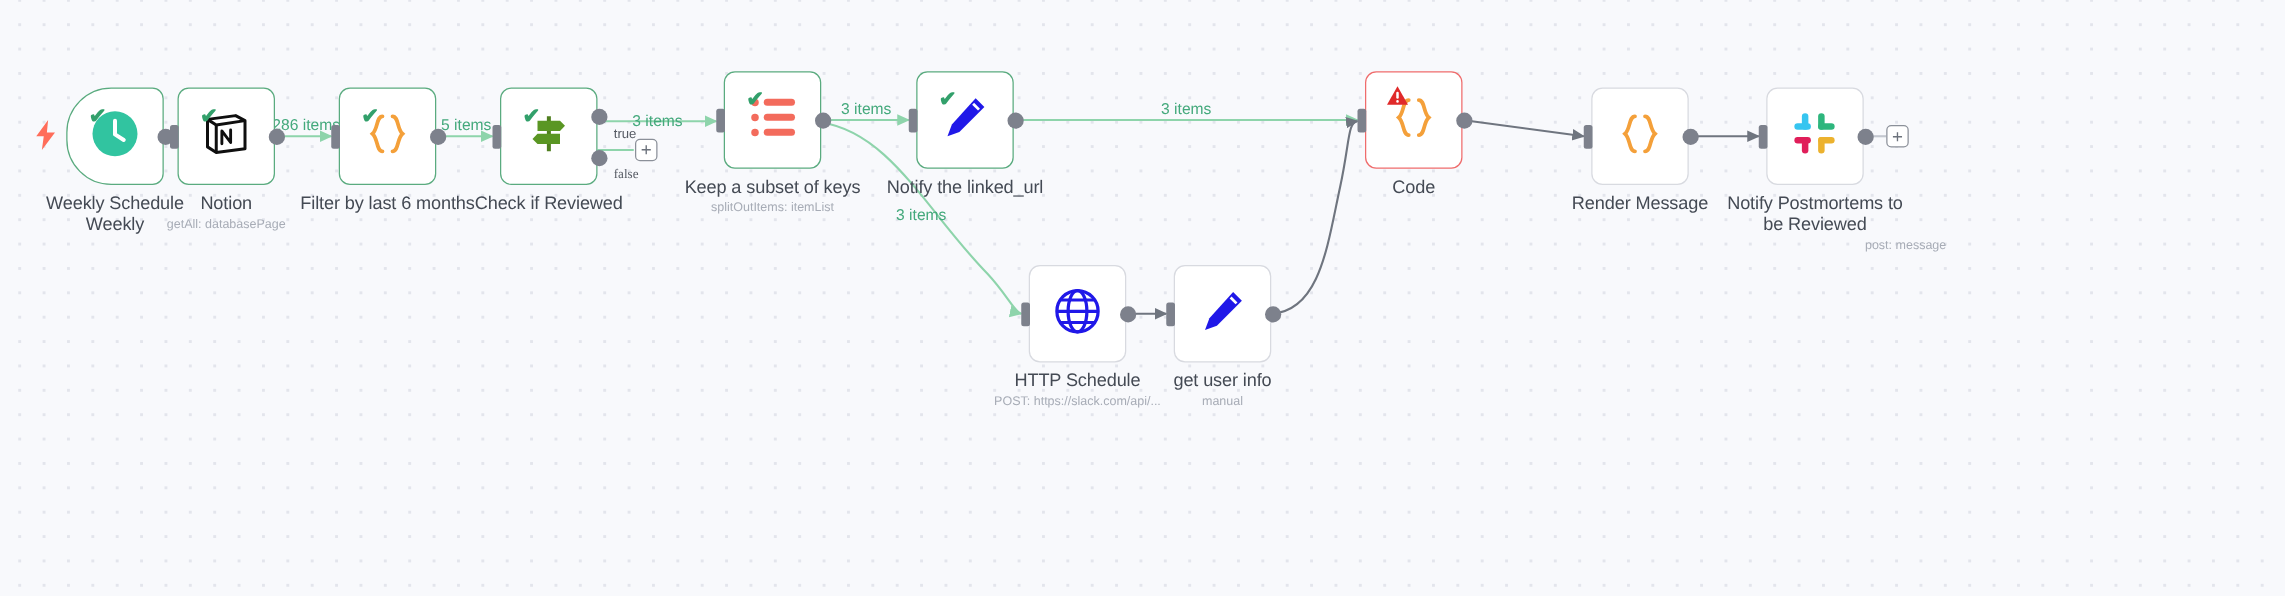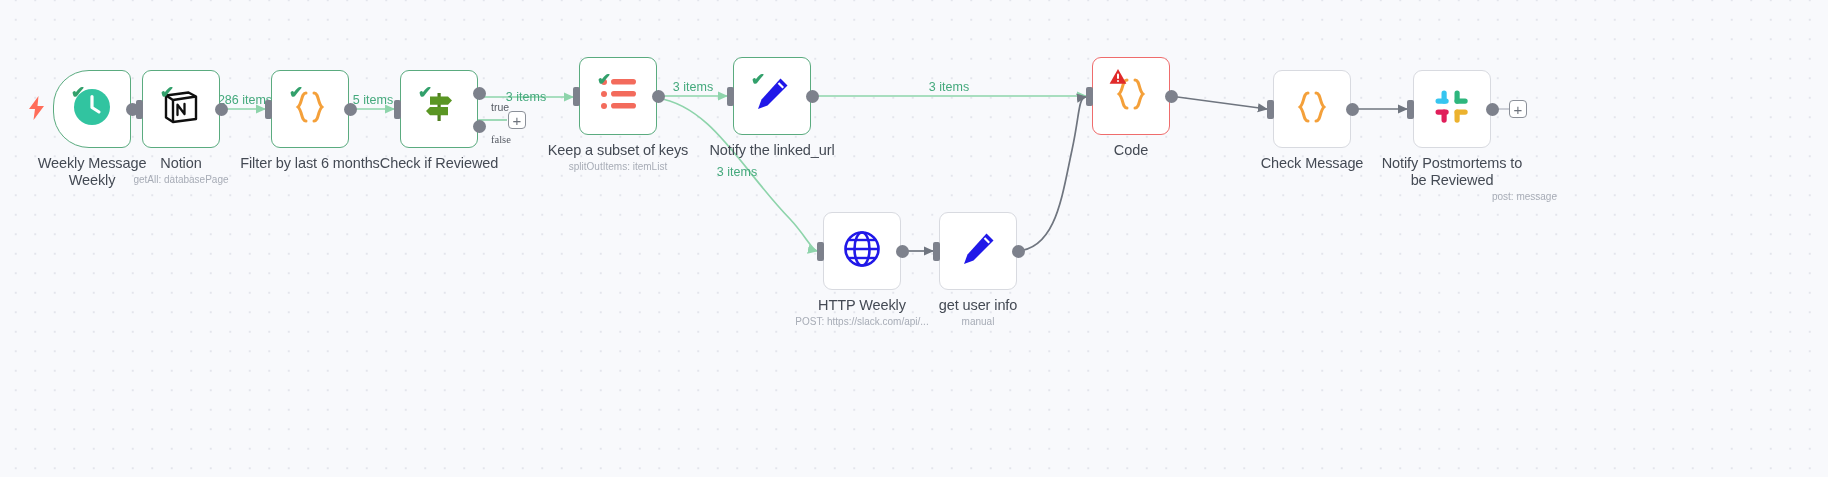--- a/index.html
+++ b/index.html
@@ -244,21 +244,21 @@
       <span class="node-icon">
         <svg width="40" height="40" viewBox="0 0 40 40" xmlns="http://www.w3.org/2000/svg">
           <circle cx="20" cy="20" r="18" fill="#31c4a0"></circle>
           <path d="M20 9.5 L20 20.5 L27 25" stroke="#ffffff" stroke-width="3.2" stroke-linecap="round" stroke-linejoin="round" fill="none"></path>
         </svg>
       </span>
       <span class="status-check">✔</span>
     </div>
     <div class="port-out"></div>
     <div class="node-title">
-      <span>Weekly Message</span><br>
+      <span>Weekly Schedule</span><br>
       <span>Weekly</span>
     </div>
   </div>
 
   <div class="node" style="left:181px; top:109px;">
     <div class="node-box">
       <span class="node-icon">
         <svg width="38" height="38" viewBox="0 0 38 38" xmlns="http://www.w3.org/2000/svg">
           <path d="M4 7.5 L26.5 4.5 L34 8.5 L34 31 L11 34 L4 29.5 Z" fill="#ffffff" stroke="#0f0f0f" stroke-width="2.4" stroke-linejoin="round"></path>
           <path d="M4 7.5 L11 12 L34 8.5" fill="none" stroke="#0f0f0f" stroke-width="2.4" stroke-linejoin="round"></path>
@@ -350,21 +350,21 @@
           <circle cx="20" cy="20" r="16.5" fill="none" stroke="#2018e8" stroke-width="2.6"></circle>
           <ellipse cx="20" cy="20" rx="7.5" ry="16.5" fill="none" stroke="#2018e8" stroke-width="2.6"></ellipse>
           <path d="M3.5 20 L36.5 20" stroke="#2018e8" stroke-width="2.6"></path>
           <path d="M6.5 11 L33.5 11" stroke="#2018e8" stroke-width="2.4"></path>
           <path d="M6.5 29 L33.5 29" stroke="#2018e8" stroke-width="2.4"></path>
         </svg>
       </span>
     </div>
     <div class="port-in"></div>
     <div class="port-out"></div>
-    <div class="node-title">HTTP Weekly</div>
+    <div class="node-title">HTTP Schedule</div>
     <div class="node-sub one">POST: https://slack.com/api/...</div>
   </div>
 
   <div class="node" style="left:978px; top:251px;">
     <div class="node-box" style="border-color:#d8dae0;">
       <span class="node-icon">
         <svg width="40" height="40" viewBox="0 0 40 40" xmlns="http://www.w3.org/2000/svg">
           <path d="M28.5 4.5 L35.5 11.5 L15.5 31.5 L6 35 L9.5 25.5 Z" fill="#2018e8"></path>
           <path d="M26.5 9 L31.2 13.7" stroke="#ffffff" stroke-width="2.2"></path>
         </svg>
@@ -401,21 +401,21 @@
     <div class="node-box" style="border-color:#d8dae0;">
       <span class="node-icon">
         <svg width="42" height="42" viewBox="0 0 42 42" xmlns="http://www.w3.org/2000/svg">
           <path d="M17 7 C 12 7, 13.5 17, 9 21 C 13.5 25, 12 35, 17 35" fill="none" stroke="#f4a03a" stroke-width="3" stroke-linecap="round"></path>
           <path d="M25 7 C 30 7, 28.5 17, 33 21 C 28.5 25, 30 35, 25 35" fill="none" stroke="#f4a03a" stroke-width="3" stroke-linecap="round"></path>
         </svg>
       </span>
     </div>
     <div class="port-in"></div>
     <div class="port-out"></div>
-    <div class="node-title">Check Message</div>
+    <div class="node-title">Render Message</div>
   </div>
 
   <div class="node" style="left:1452px; top:109px;">
     <div class="node-box" style="border-color:#d8dae0;">
       <span class="node-icon">
         <svg width="40" height="40" viewBox="0 0 40 40" xmlns="http://www.w3.org/2000/svg">
           <g>
             <rect x="9.5" y="3.5" width="5.2" height="13.2" rx="2.6" fill="#36c5f0"></rect>
             <rect x="3.5" y="11.5" width="13.2" height="5.2" rx="2.6" fill="#36c5f0"></rect>
             <rect x="22.5" y="3.5" width="5.2" height="13.2" rx="2.6" fill="#2eb67d"></rect>

